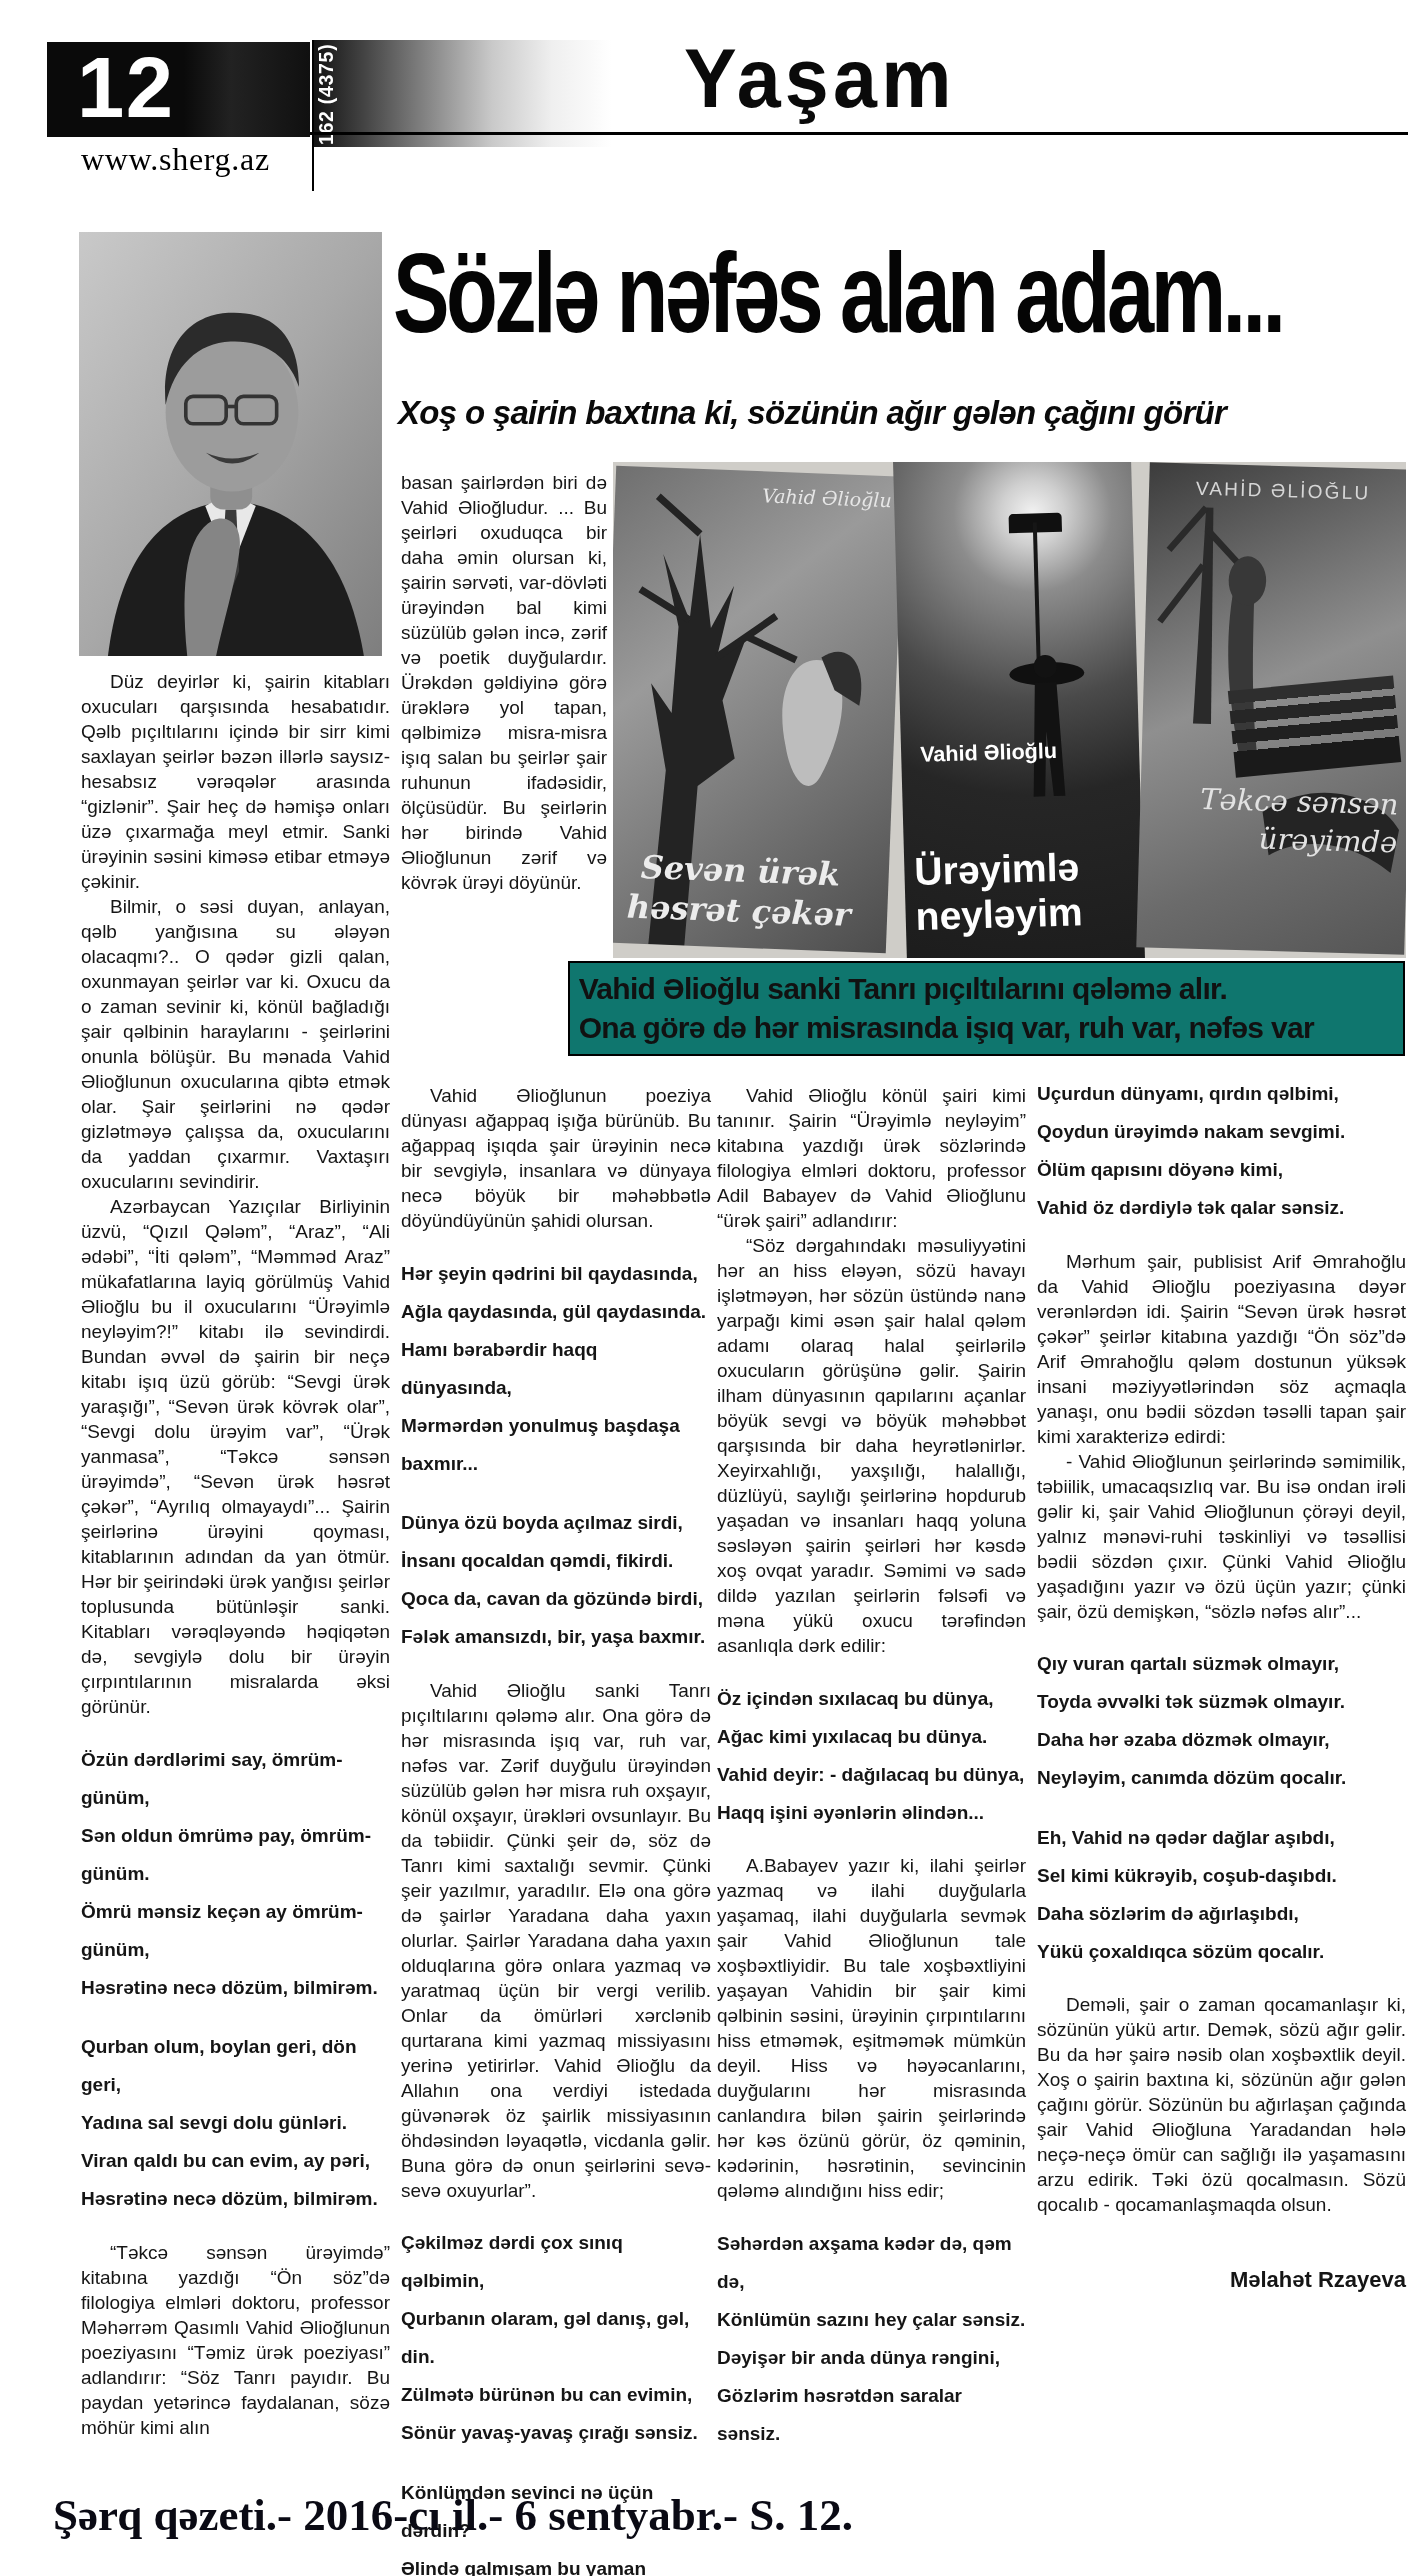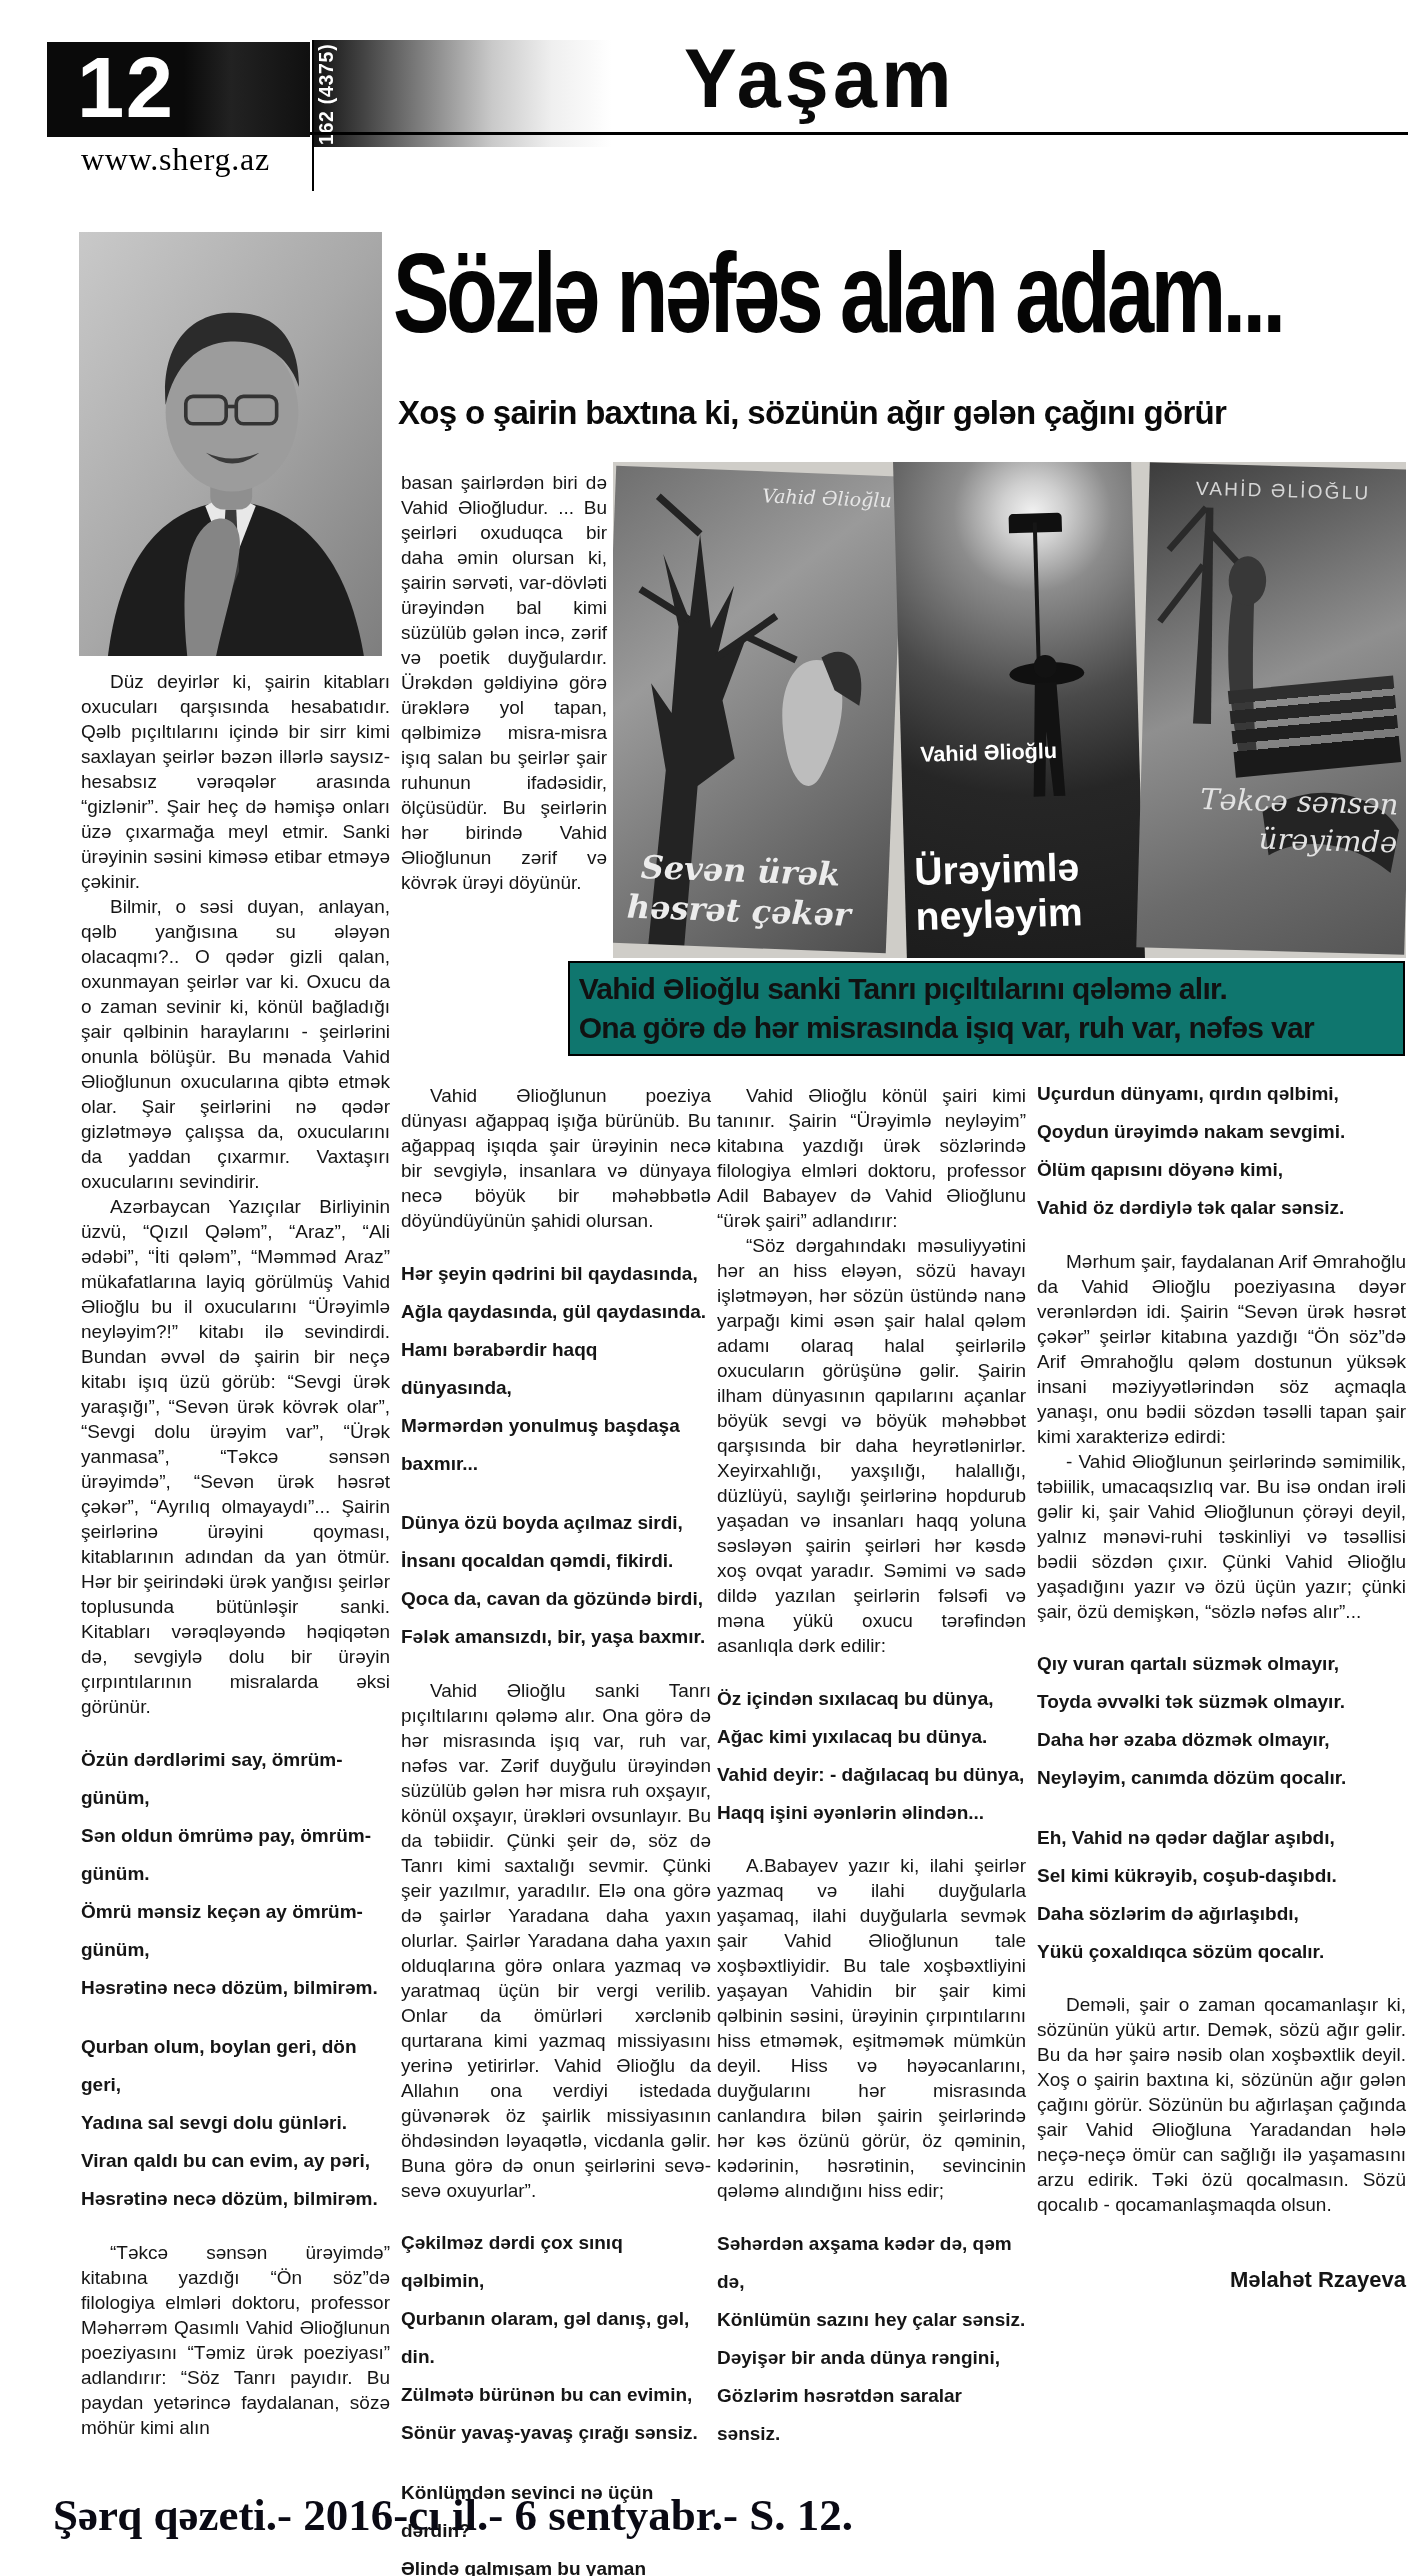--- a/index.html
+++ b/index.html
@@ -18,21 +18,21 @@
   .section-title{position:absolute;left:684px;top:30px;font-size:79px;font-weight:bold;
     letter-spacing:4.3px;color:#0a0a0a;transform:scaleY(1.05);transform-origin:top left;}
   .header-rule{position:absolute;left:310px;top:132px;width:1098px;height:2.9px;background:#000;}
   .header-tick{position:absolute;left:312px;top:40px;width:2.2px;height:151px;background:#000;}
   .website{position:absolute;left:81px;top:141px;font-size:32px;color:#000000;letter-spacing:0.7px;font-family:Liberation Serif, serif;}
   
   .headline{position:absolute;left:393px;top:229px;font-size:101px;font-weight:bold;
     letter-spacing:-4.3px;white-space:nowrap;transform:scaleX(.84) scaleY(1.12);
     transform-origin:left top;color:#050505;}
   .subheadline{position:absolute;left:398px;top:394px;font-size:33px;font-weight:bold;
-    letter-spacing:-0.7px;white-space:nowrap;color:#0a0a0a;}
+    letter-spacing:-0.7px;white-space:nowrap;color:#0a0a0a;font-style:italic;}
   
   .portrait{position:absolute;left:79px;top:232px;width:303px;height:424px;background:#b9b9b9;}
   
   .books{position:absolute;left:613px;top:462px;width:793px;height:496px;background:#cfcdc8;overflow:hidden;}
   .panel{position:absolute;overflow:hidden;}
   .panel1{left:-5.8px;top:8.7px;width:288px;height:477px;transform:rotate(2.2deg);
     background:linear-gradient(140deg,#6f6f6f 0%,#9a9a9a 35%,#7c7c7c 60%,#4c4c4c 100%);}
   .panel2{left:287px;top:-4.3px;width:238px;height:505px;transform:rotate(-1.6deg);
     background:radial-gradient(circle at 58% 11%,#f2f2f2 0px,#cfcfcf 32px,#8c8c8c 79px,#4a4a4a 188px,#262626 60%,#1c1c1c 100%);}
   .panel3{left:530px;top:4.3px;width:268px;height:485px;transform:rotate(1.6deg);
@@ -215,21 +215,21 @@
 Könlümün sazını hey çalar sənsiz.
 Dəyişər bir anda dünya rəngini,
 Gözlərim həsrətdən saralar sənsiz.</div>
   </div>
 
   <div class="col c4">
     <div class="verse" style="margin-top:0">Uçurdun dünyamı, qırdın qəlbimi,
 Qoydun ürəyimdə nakam sevgimi.
 Ölüm qapısını döyənə kimi,
 Vahid öz dərdiylə tək qalar sənsiz.</div>
-    <div class="para">Mərhum şair, faydalanan Arif Əmrahoğlu da Vahid Əlioğlu poeziyasına dəyər verənlərdən idi. Şairin “Sevən ürək həsrət çəkər” şeirlər kitabına yazdığı “Ön söz”də Arif Əmrahoğlu qələm dostunun yüksək insani məziyyətlərindən söz açmaqla yanaşı, onu bədii sözdən təsəlli tapan şair kimi xarakterizə edirdi:</div>
+    <div class="para">Mərhum şair, publisist Arif Əmrahoğlu da Vahid Əlioğlu poeziyasına dəyər verənlərdən idi. Şairin “Sevən ürək həsrət çəkər” şeirlər kitabına yazdığı “Ön söz”də Arif Əmrahoğlu qələm dostunun yüksək insani məziyyətlərindən söz açmaqla yanaşı, onu bədii sözdən təsəlli tapan şair kimi xarakterizə edirdi:</div>
     <div class="para">- Vahid Əlioğlunun şeirlərində səmimilik, təbiilik, umacaqsızlıq var. Bu isə ondan irəli gəlir ki, şair Vahid Əlioğlunun çörəyi deyil, yalnız mənəvi-ruhi təskinliyi və təsəllisi bədii sözdən çıxır. Çünki Vahid Əlioğlu yaşadığını yazır və özü üçün yazır; çünki şair, özü demişkən, “sözlə nəfəs alır”...</div>
     <div class="verse">Qıy vuran qartalı süzmək olmayır,
 Toyda əvvəlki tək süzmək olmayır.
 Daha hər əzaba dözmək olmayır,
 Neyləyim, canımda dözüm qocalır.</div>
     <div class="verse">Eh, Vahid nə qədər dağlar aşıbdı,
 Sel kimi kükrəyib, coşub-daşıbdı.
 Daha sözlərim də ağırlaşıbdı,
 Yükü çoxaldıqca sözüm qocalır.</div>
     <div class="para">Deməli, şair o zaman qocamanlaşır ki, sözünün yükü artır. Demək, sözü ağır gəlir. Bu da hər şairə nəsib olan xoşbəxtlik deyil. Xoş o şairin baxtına ki, sözünün ağır gələn çağını görür. Sözünün bu ağırlaşan çağında şair Vahid Əlioğluna Yaradandan hələ neçə-neçə ömür can sağlığı ilə yaşamasını arzu edirik. Təki özü qocalmasın. Sözü qocalıb - qocamanlaşmaqda olsun.</div>

